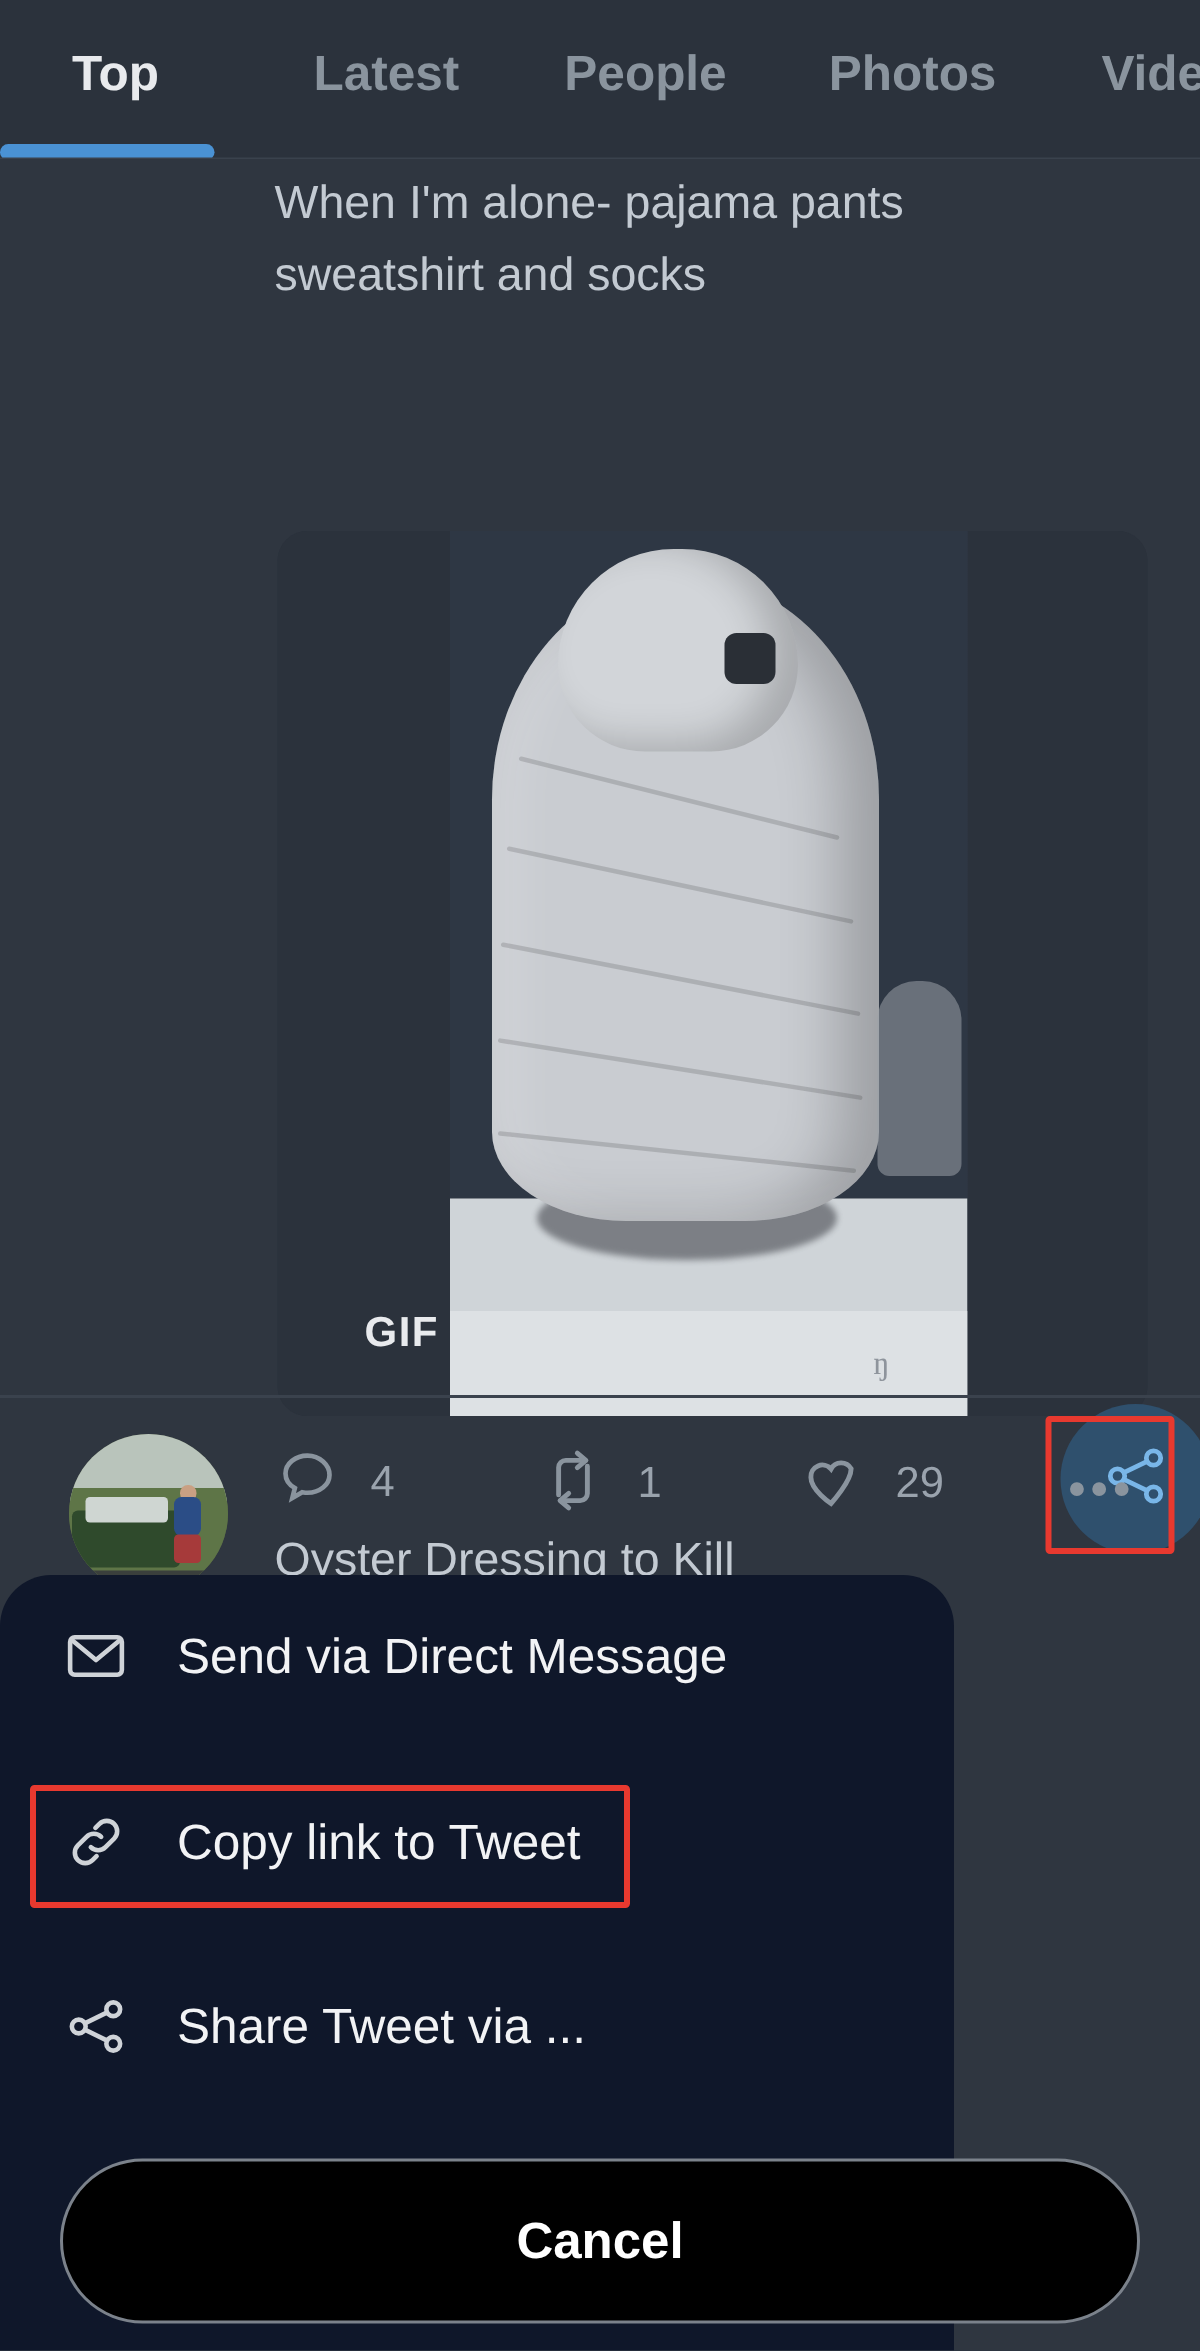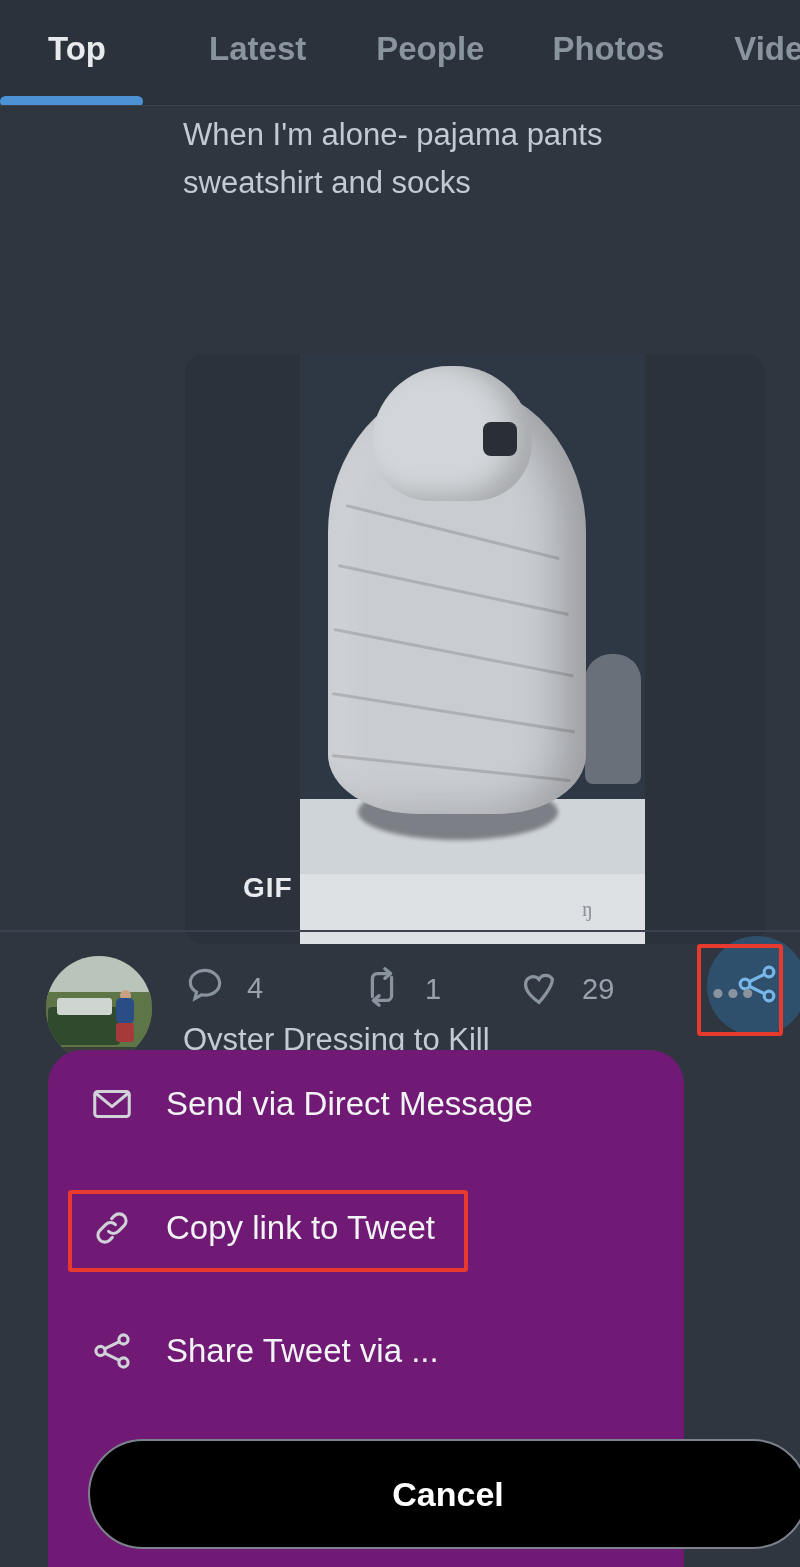--- a/index.html
+++ b/index.html
@@ -103,21 +103,21 @@
   }
 
   
   .actions {
     position:absolute; left:183px; top:858px; width:600px; height:60px;
   }
   .action { position:absolute; display:flex; align-items:center; gap:20px; top:0; }
   .action .count { font-size:29px; color:#9aa3ad; }
   .act-reply   { left:0px; }
   .act-retweet { left:176px; }
-  .act-like    { left:333px; }
+  .act-like    { left:348px; }
   .share-btn {
     position:absolute; left:524px; top:-28px;
     width:100px; height:100px; border-radius:50%;
     background:#2f506d;
     display:flex; align-items:center; justify-content:center;
   }
   .share-highlight {
     position:absolute; left:697px; top:838px;
     width:86px; height:92px;
     border:4px solid #e8392f; border-radius:3px;
@@ -170,23 +170,22 @@
     font-size:34px; color:#8a949e; letter-spacing:3px;
   }
   .t2-body {
     position:absolute; left:183px; top:78px;
     font-size:31px; color:#c3cad2; white-space:nowrap;
   }
 
   
   .sheet {
     position:absolute; left:0; top:1050px; width:636px; height:517px;
-    background:#701a75;
+    background:#0f172a;
     border-radius:34px 34px 0 0;
-    margin-left:48px;
   }
   .sheet-item {
     position:absolute; left:0; width:800px; height:92px;
     display:flex; align-items:center;
   }
   .sheet-item .ico {
     width:52px; margin-left:38px;
     display:flex; align-items:center; justify-content:center;
   }
   .sheet-item .lbl {

